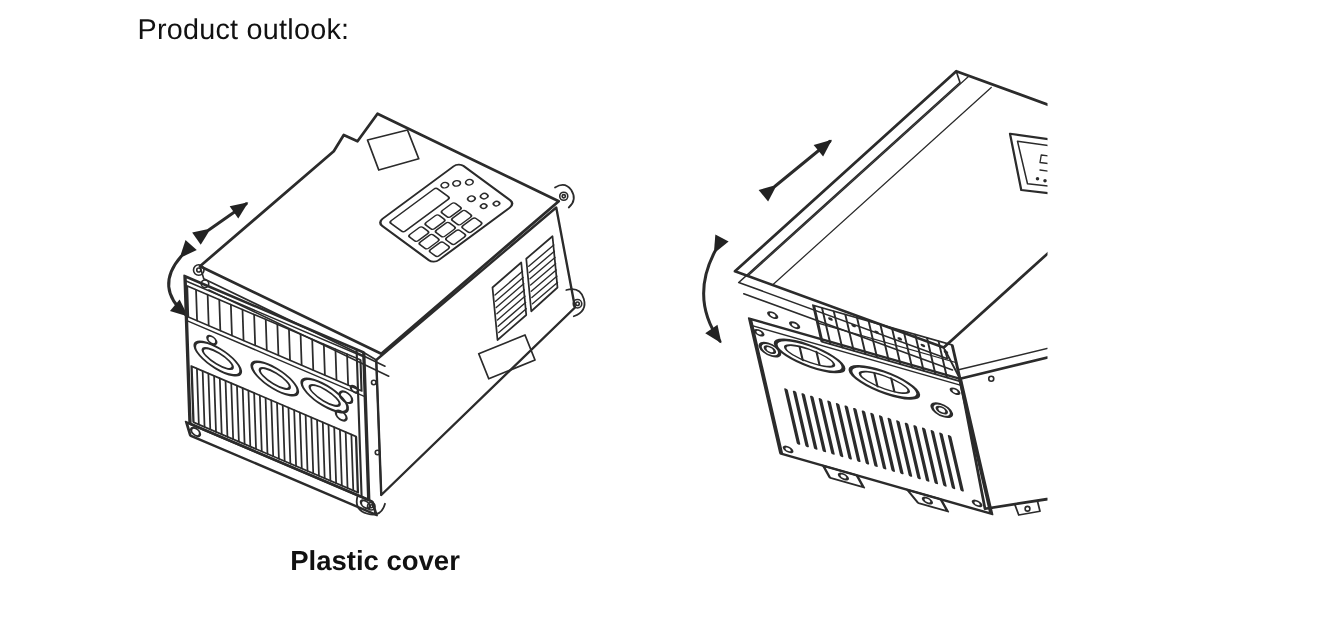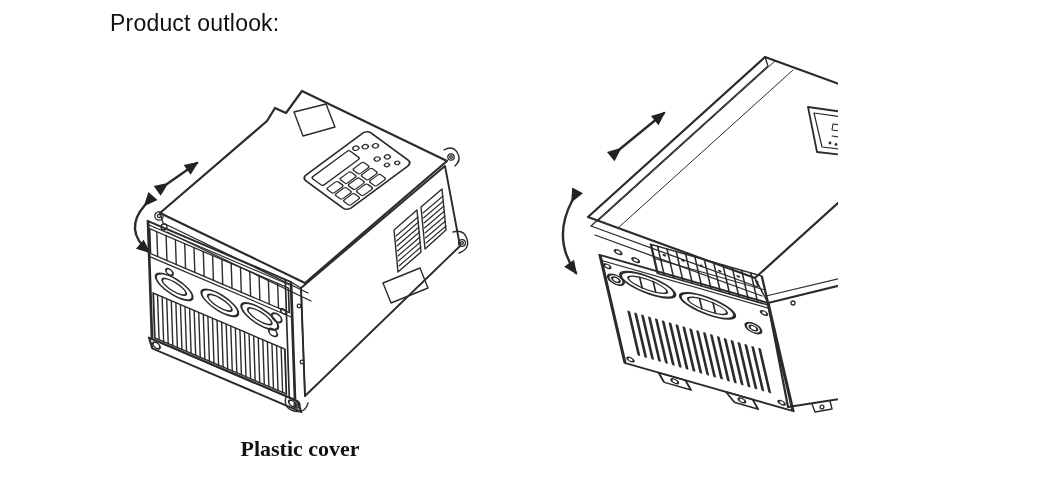--- a/index.html
+++ b/index.html
@@ -5,21 +5,21 @@
   html,body{margin:0;padding:0;background:#ffffff;}
   .canvas{
     position:relative;width:838px;height:496px;background:#ffffff;overflow:hidden;
     font-family:"Liberation Sans",sans-serif;color:#111111;
   }
   .page-title{
     position:absolute;left:110px;top:10px;font-size:23px;font-weight:400;
     letter-spacing:0.2px;color:#111;
   }
   figure{margin:0;padding:0;position:absolute;}
-  .fig-left{left:115px;top:66px;width:370px;font-family:Liberation Serif, serif;}
+  .fig-left{left:115px;top:66px;width:370px;}
   .fig-right{left:550px;top:55px;width:440px;}
   .fig-caption{
     display:block;text-align:center;font-size:22px;font-weight:700;color:#111;
   }
   .fig-left .fig-caption{margin-top:10px;}
   .fig-right .fig-caption{margin-top:12px;padding-left:10px;}
   svg{display:block;}
 </style>
 </head>
 <body>

